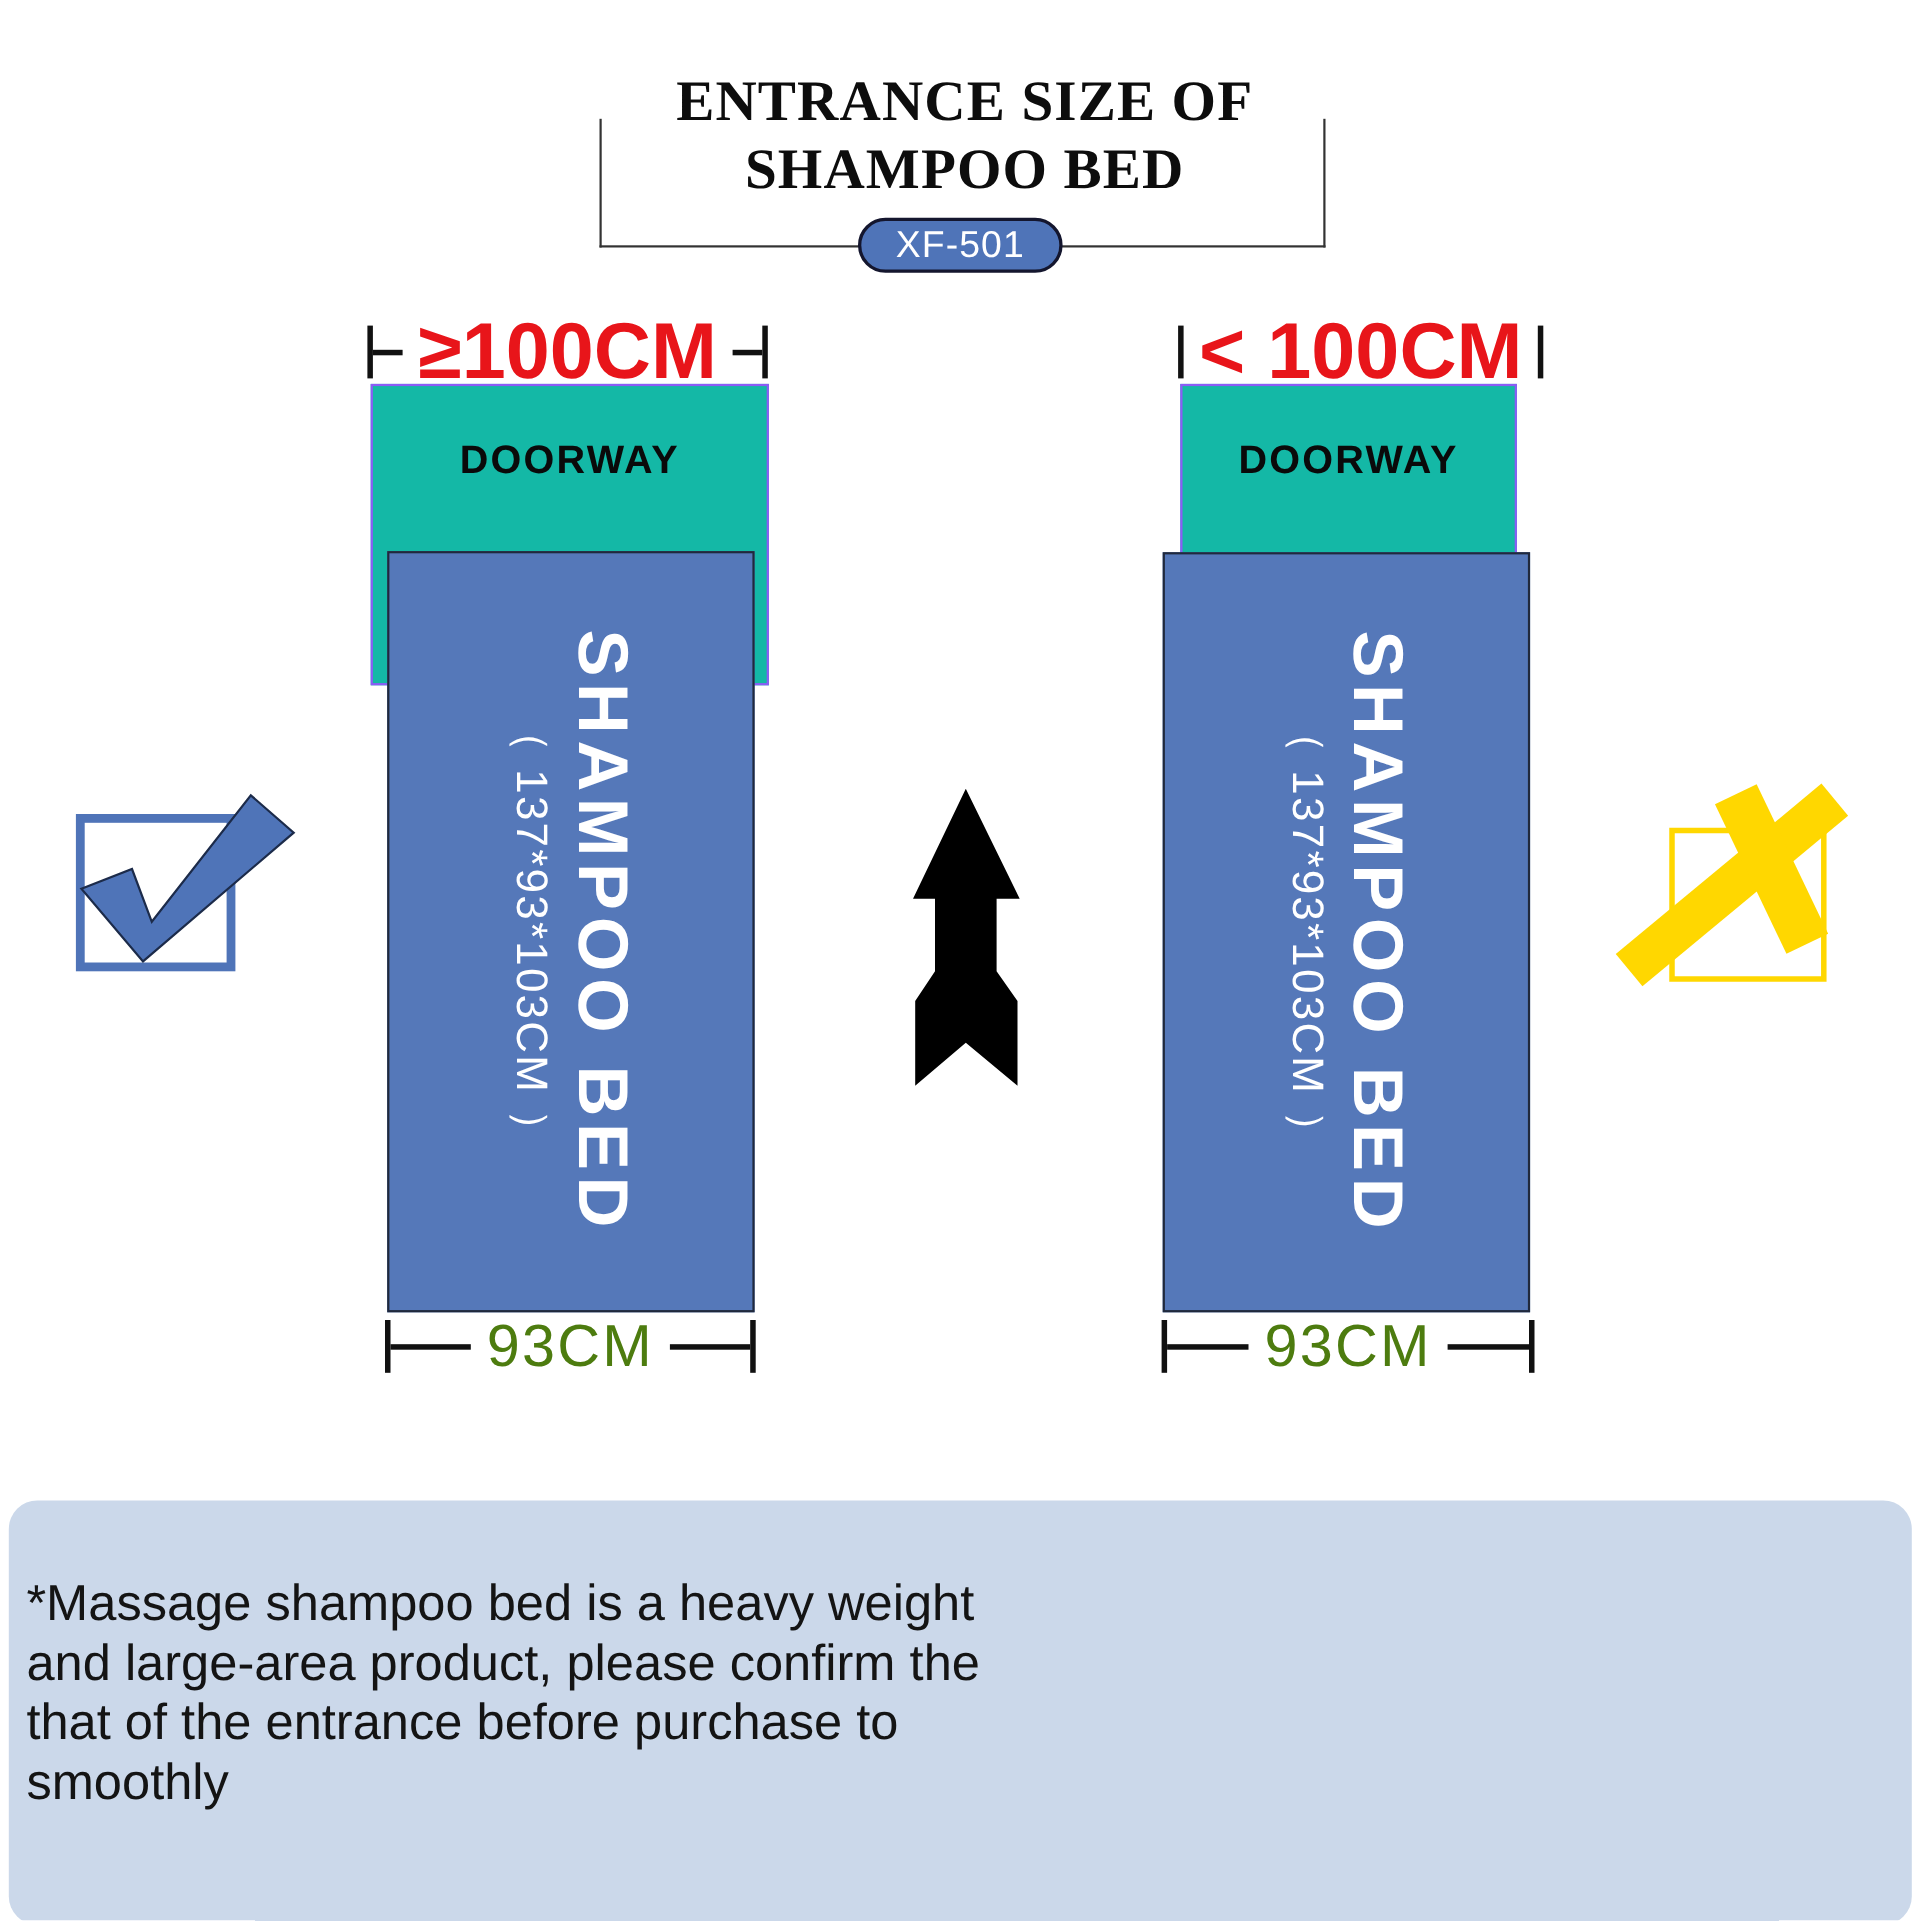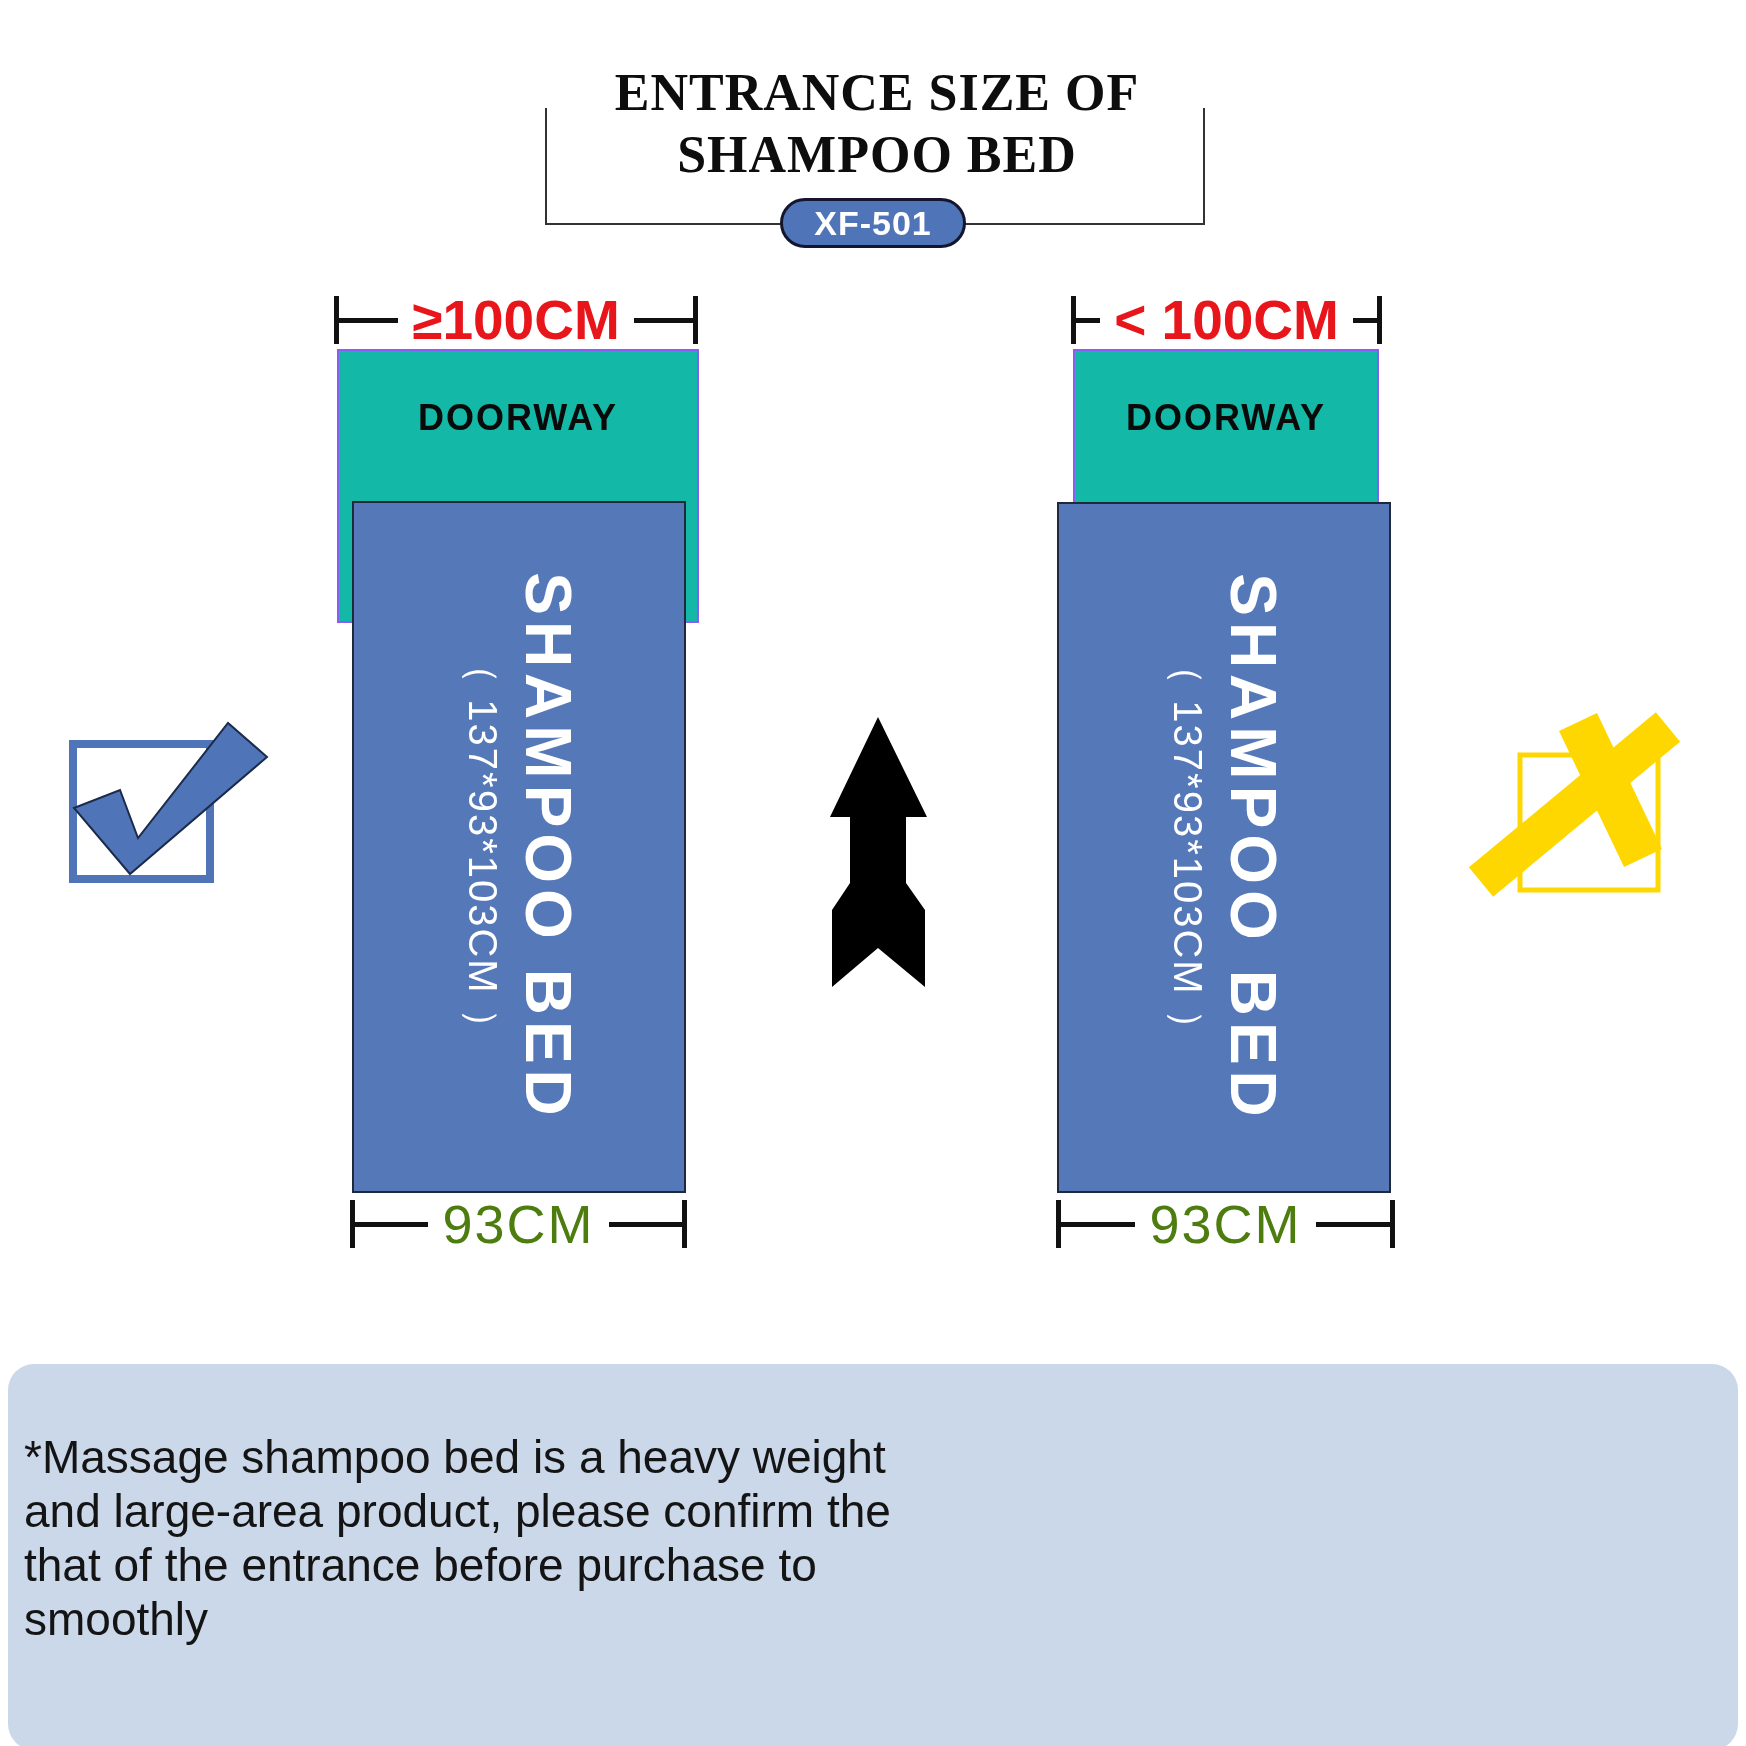--- a/index.html
+++ b/index.html
@@ -6,28 +6,28 @@
   .canvas{position:relative;width:1746px;height:1746px;background:#ffffff;overflow:hidden;
           font-family:"Liberation Sans",sans-serif;color:#111;}
 
   
   .title-frame{position:absolute;left:545px;top:108px;width:656px;height:115px;
                border-left:2px solid #333;border-right:2px solid #333;border-bottom:2px solid #333;}
   .title{position:absolute;left:4px;top:62px;width:100%;text-align:center;
          font-family:"Liberation Serif",serif;font-weight:bold;font-size:52px;
          line-height:62px;letter-spacing:1px;color:#0d0d0d;}
   .badge{position:absolute;left:780px;top:198px;width:186px;height:50px;background:#4f74b8;
-         border:3px solid #14162e;border-radius:28px;color:#fff;font-weight:bold;font-size:34px;
+         border:3px solid #14162e;border-radius:28px;color:#fff;font-weight:normal;font-size:34px;
          display:flex;align-items:center;justify-content:center;letter-spacing:1px;box-sizing:border-box;}
 
   
   .measure{position:absolute;display:flex;align-items:center;height:48px;}
   .measure .tick{width:5px;height:48px;background:#111;flex:0 0 auto;}
   .measure .seg{flex:1 1 auto;height:5px;background:#111;}
-  .measure .lbl{padding:0 14px;font-weight:bold;font-size:55px;line-height:1;color:#e8151a;flex:0 0 auto;}
+  .measure .lbl{padding:0 14px;font-weight:bold;font-size:72px;line-height:1;color:#e8151a;flex:0 0 auto;}
   .m-top-left{left:334px;top:296px;width:364px;}
   .m-top-right{left:1071px;top:296px;width:311px;}
   .measure.bottom .lbl{color:#4d7c0f;font-weight:400;font-size:54px;letter-spacing:2px;}
   .m-bot-left{left:350px;top:1200px;width:337px;}
   .m-bot-right{left:1056px;top:1200px;width:339px;}
 
   
   .doorway{position:absolute;background:#14b8a6;border:2px solid #8b5cf6;box-sizing:border-box;}
   .d-left{left:337px;top:349px;width:362px;height:274px;}
   .d-right{left:1073px;top:349px;width:306px;height:274px;}

